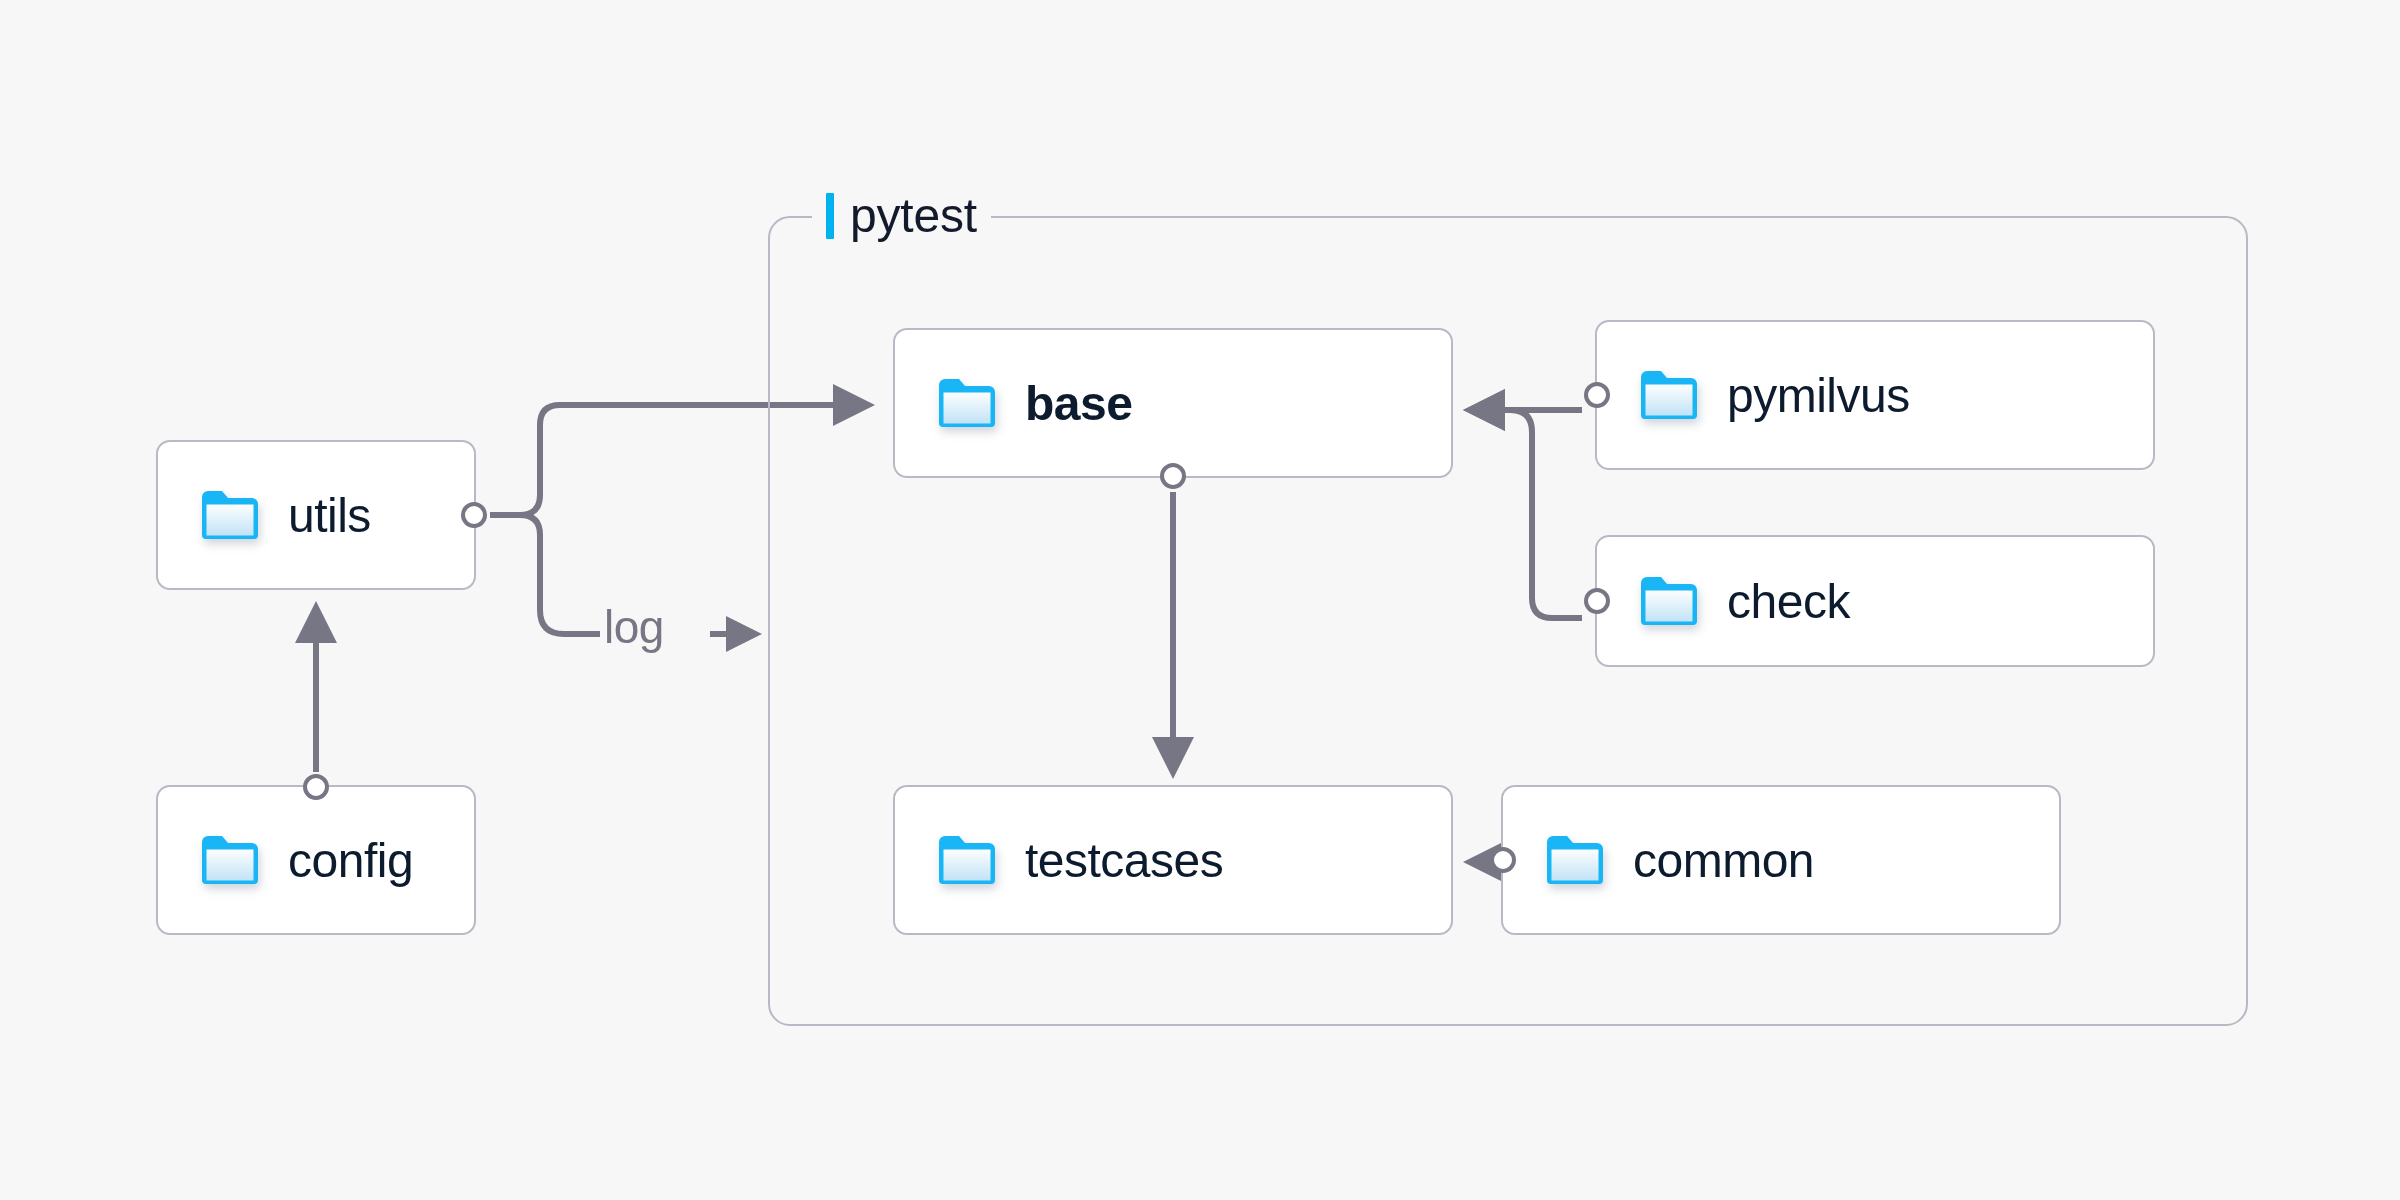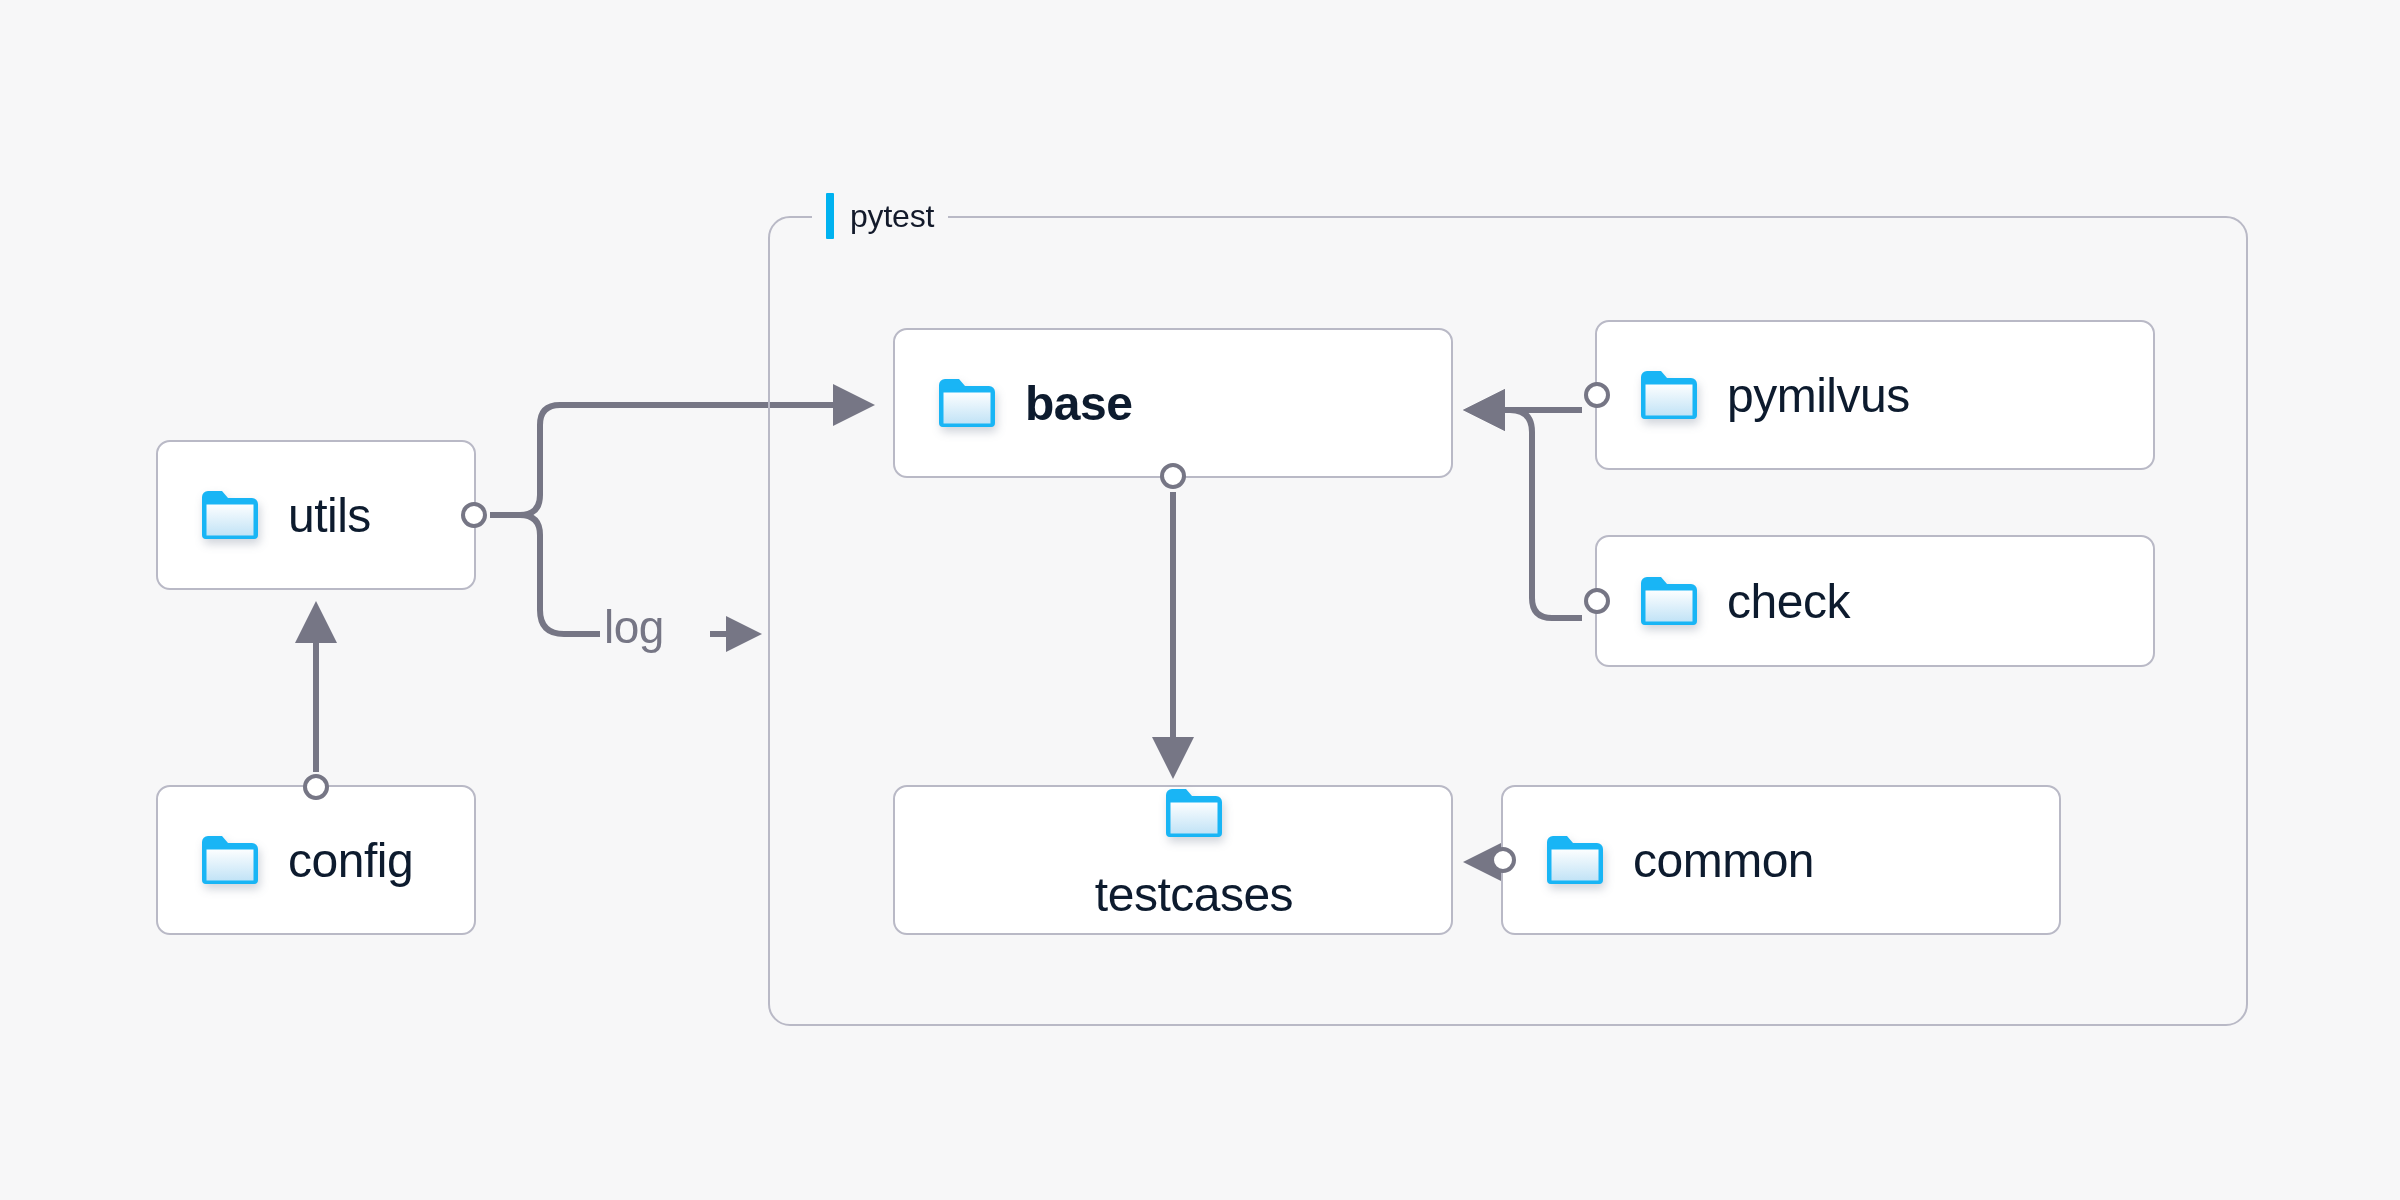--- a/index.html
+++ b/index.html
@@ -47,21 +47,21 @@
     line-height: 46px;
   }
   .group-label .bar {
     width: 8px;
     height: 46px;
     background: #00b2f0;
     border-radius: 1px;
     flex: none;
   }
   .group-label .txt {
-    font-size: 32px;
+    font-size: 48px;
     color: #131a2b;
     letter-spacing: -0.2px;
     white-space: nowrap;
     text-align: right;
   }
 
   
   .node {
     position: absolute;
     background: #ffffff;
@@ -171,21 +171,21 @@
     <span class="folder">
       <svg width="60" height="52" viewBox="0 0 60 52">
         <path d="M2 8 a6 6 0 0 1 6 -6 h14 l6 7 h24 a6 6 0 0 1 6 6 v31 a4 4 0 0 1 -4 4 h-48 a4 4 0 0 1 -4 -4 z" fill="#19b5f5"></path>
         <rect x="5" y="14" width="50" height="34" rx="1" fill="url(#folderGrad)" stroke="#19b5f5" stroke-width="3"></rect>
       </svg>
     </span>
     <span class="node-label">base</span>
     <span class="handle" style="left:50%; bottom:-13px; transform:translateX(-50%);"></span>
   </div>
 
-  <div class="node" style="left:893px; top:785px; width:560px; height:150px;flex-direction:column;">
+  <div class="node" style="left:893px; top:785px; width:560px; height:150px;">
     <span class="folder">
       <svg width="60" height="52" viewBox="0 0 60 52">
         <path d="M2 8 a6 6 0 0 1 6 -6 h14 l6 7 h24 a6 6 0 0 1 6 6 v31 a4 4 0 0 1 -4 4 h-48 a4 4 0 0 1 -4 -4 z" fill="#19b5f5"></path>
         <rect x="5" y="14" width="50" height="34" rx="1" fill="url(#folderGrad)" stroke="#19b5f5" stroke-width="3"></rect>
       </svg>
     </span>
     <span class="node-label">testcases</span>
   </div>
 
   <div class="node" style="left:1595px; top:320px; width:560px; height:150px;">

